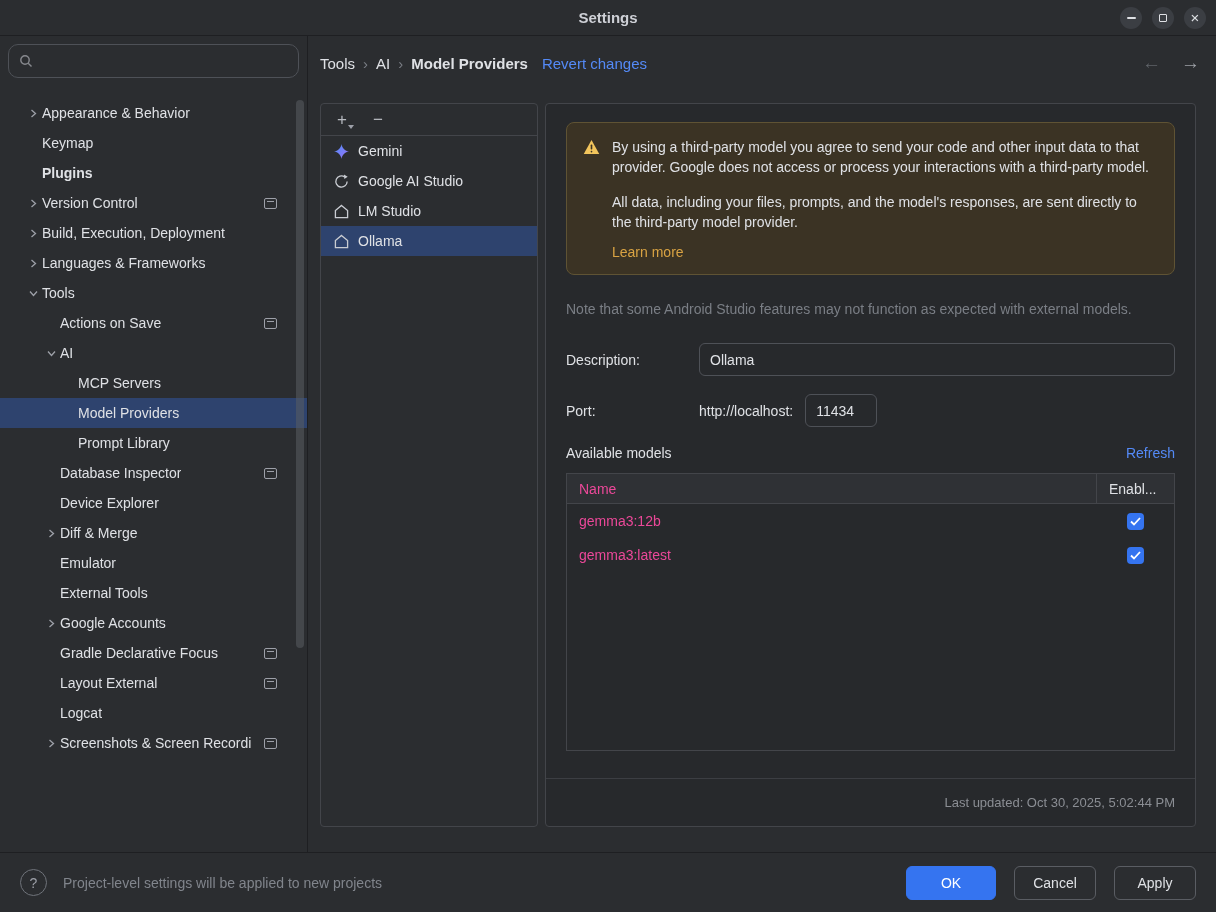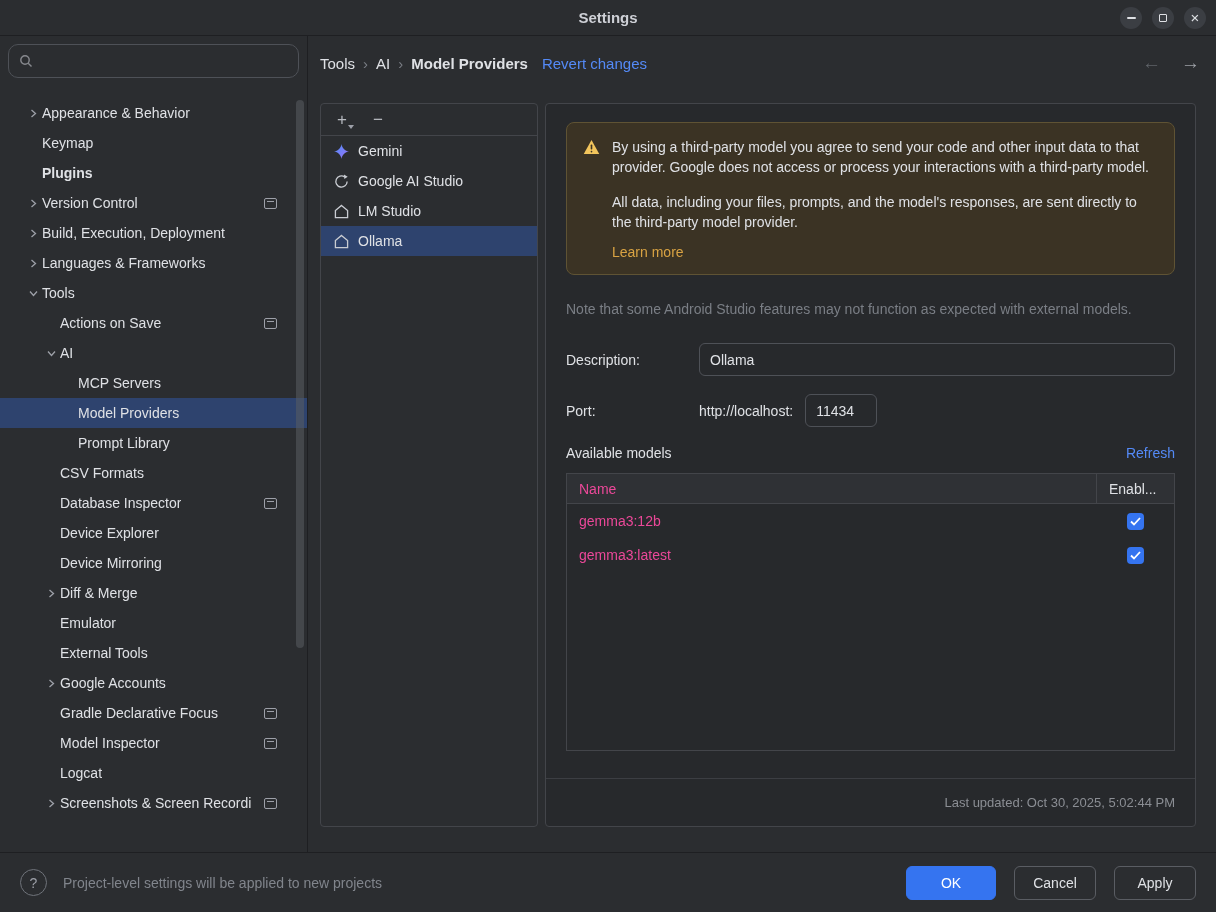--- a/index.html
+++ b/index.html
@@ -192,41 +192,33 @@
       <div class="tree-row selected" style="padding-left: 60px;">
         <span class="chev-slot"></span>
         <span class="tree-label">Model Providers</span>
       </div>
       <div class="tree-row" style="padding-left: 60px;">
         <span class="chev-slot"></span>
         <span class="tree-label">Prompt Library</span>
       </div>
       <div class="tree-row" style="padding-left: 42px;">
         <span class="chev-slot"></span>
-        <span class="tree-label">CSV Formats</span>
-      </div>
-      <div class="tree-row" style="padding-left: 42px;">
-        <span class="chev-slot"></span>
         <span class="tree-label">Database Inspector</span>
         <span class="badge">
           <svg width="13" height="11" viewBox="0 0 13 11">
             <rect x="0.5" y="0.5" width="12" height="10" rx="1.5" fill="none" stroke="#9da0a8"></rect>
             <line x1="3" y1="3.5" x2="10" y2="3.5" stroke="#9da0a8"></line>
           </svg>
         </span>
       </div>
       <div class="tree-row" style="padding-left: 42px;">
         <span class="chev-slot"></span>
         <span class="tree-label">Device Explorer</span>
       </div>
       <div class="tree-row" style="padding-left: 42px;">
-        <span class="chev-slot"></span>
-        <span class="tree-label">Device Mirroring</span>
-      </div>
-      <div class="tree-row" style="padding-left: 42px;">
         <span class="chev-slot">
           <svg width="9" height="9" viewBox="0 0 9 9" style="transform:rotate(0deg)">
             <path d="M2.5 1 L6.5 4.5 L2.5 8" fill="none" stroke="#9da0a8" stroke-width="1.3"></path>
           </svg>
         </span>
         <span class="tree-label">Diff &amp; Merge</span>
       </div>
       <div class="tree-row" style="padding-left: 42px;">
         <span class="chev-slot"></span>
         <span class="tree-label">Emulator</span>
@@ -248,21 +240,21 @@
         <span class="tree-label">Gradle Declarative Focus</span>
         <span class="badge">
           <svg width="13" height="11" viewBox="0 0 13 11">
             <rect x="0.5" y="0.5" width="12" height="10" rx="1.5" fill="none" stroke="#9da0a8"></rect>
             <line x1="3" y1="3.5" x2="10" y2="3.5" stroke="#9da0a8"></line>
           </svg>
         </span>
       </div>
       <div class="tree-row" style="padding-left: 42px;">
         <span class="chev-slot"></span>
-        <span class="tree-label">Model Inspector</span>
+        <span class="tree-label">Layout External</span>
         <span class="badge">
           <svg width="13" height="11" viewBox="0 0 13 11">
             <rect x="0.5" y="0.5" width="12" height="10" rx="1.5" fill="none" stroke="#9da0a8"></rect>
             <line x1="3" y1="3.5" x2="10" y2="3.5" stroke="#9da0a8"></line>
           </svg>
         </span>
       </div>
       <div class="tree-row" style="padding-left: 42px;">
         <span class="chev-slot"></span>
         <span class="tree-label">Logcat</span>

